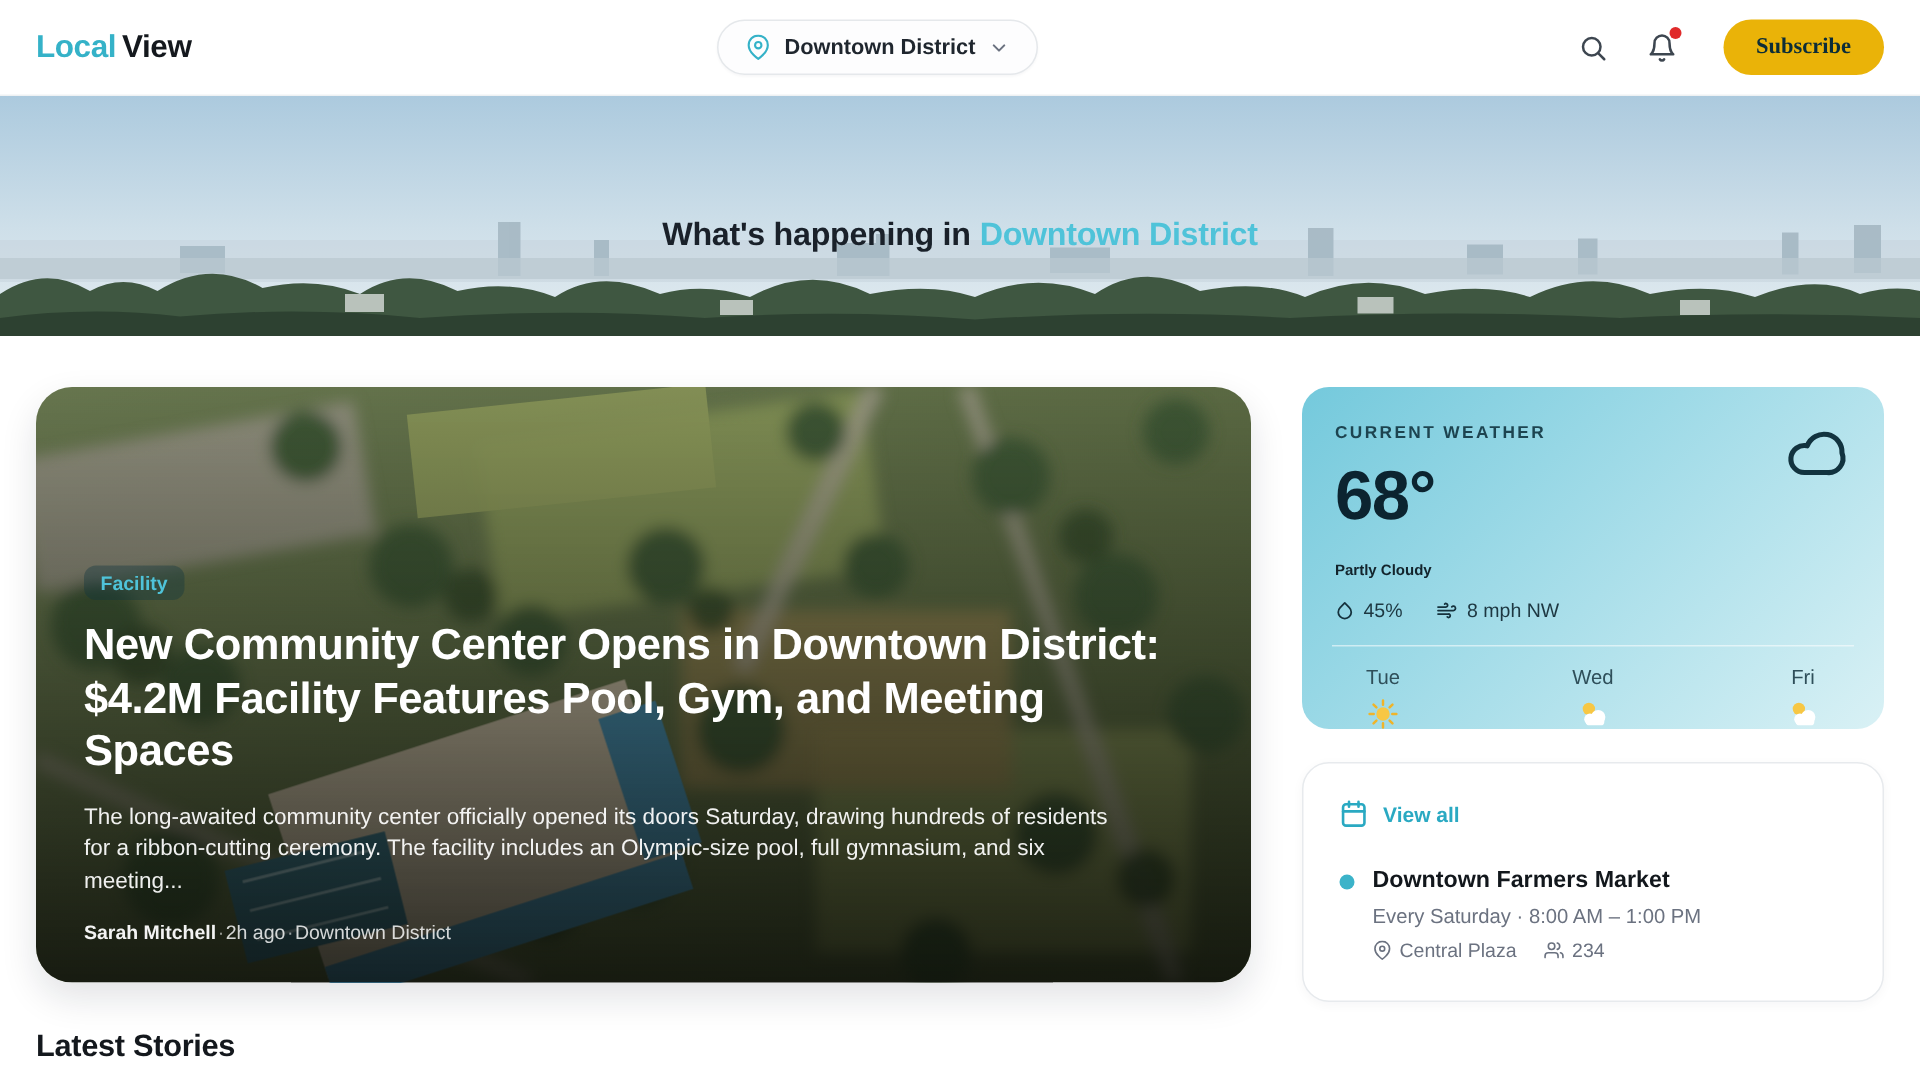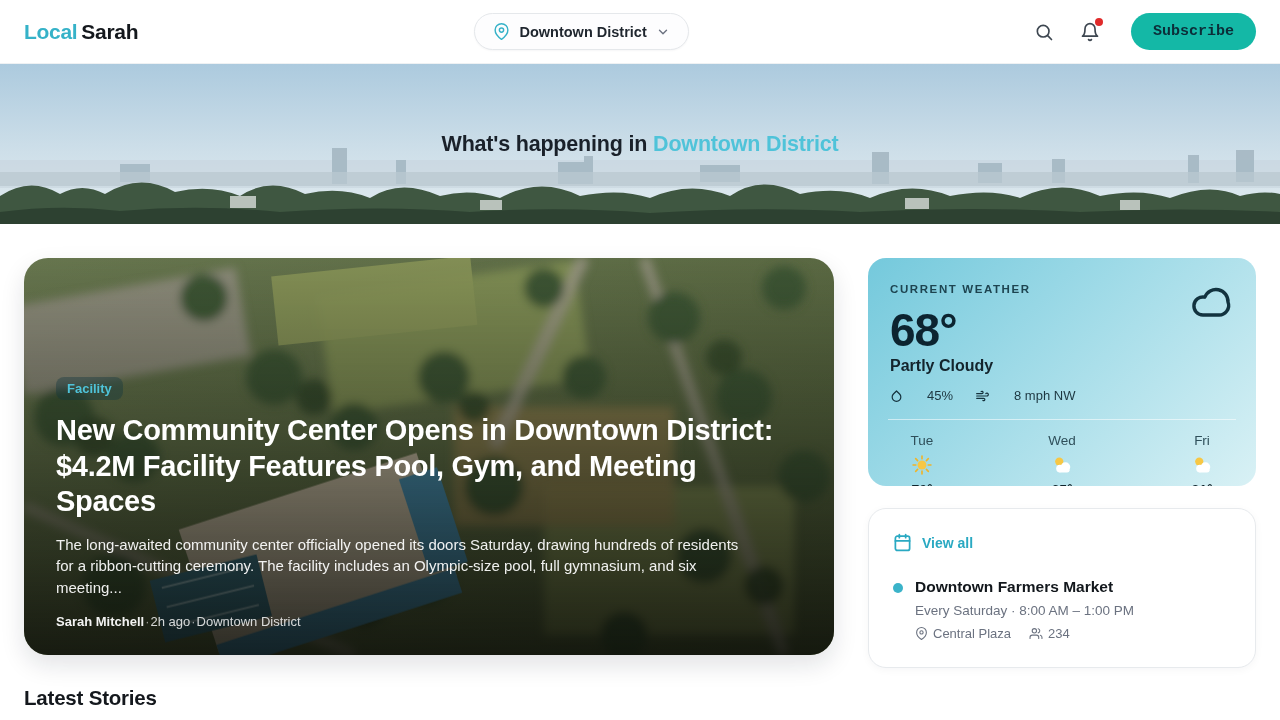--- a/index.html
+++ b/index.html
@@ -14,29 +14,29 @@
   .logo .rest { color:#14181d; margin-left:4px; }
   .header-spacer { flex:1; }
   .loc-pill { display:flex; align-items:center; gap:9px; border:1px solid #e5e8eb;
     background:#fdfdfe; border-radius:999px; padding:9px 18px; cursor:pointer;
     box-shadow:0 1px 2px rgba(16,24,40,0.04); }
   .loc-pill .label { font-size:14.5px; font-weight:600; color:#1f262e; }
   .icon-btn { width:38px; height:38px; display:flex; align-items:center; justify-content:center;
     cursor:pointer; border-radius:50%; position:relative; }
   .bell-dot { position:absolute; top:5px; right:6px; width:8px; height:8px;
     background:#e02a2a; border-radius:50%; }
-  .subscribe-btn { background:#14b8a6; color:#0c2d38; border:none; font-family:Liberation Mono, monospace;
+  .subscribe-btn { background:#eab308; color:#0c2d38; border:none; font-family:Liberation Serif, serif;
     font-size:15px; font-weight:700; padding:0 22px; height:37px; border-radius:999px;
     cursor:pointer; margin-left:14px; }
   .header-icons { display:flex; align-items:center; gap:8px; }
 
   
   .hero { position:relative; height:160px; overflow:hidden; }
   .hero svg.bg { position:absolute; inset:0; width:100%; height:100%; }
-  .hero-title { position:absolute; left:0; right:0; top:68px; text-align:center;
+  .hero-title { position:absolute; left:0; right:0; top:80px; text-align:center;
     font-size:21.5px; font-weight:800; letter-spacing:-0.2px; color:#1a212a; }
   .hero-title .hl { color:#4fc3d9; margin-left:6px; }
 
   
   .main { display:grid; grid-template-columns:810px 388px; column-gap:34px;
     padding:34px 24px 0; align-items:start; }
 
   
   .feat-card { position:relative; height:397px; border-radius:24px; overflow:hidden;
     cursor:pointer; box-shadow:0 10px 24px rgba(16,24,40,0.12); }
@@ -58,24 +58,24 @@
   .latest-heading { font-size:20.5px; font-weight:800; letter-spacing:-0.2px;
     color:#14181d; margin:31px 0 0 0; }
 
   
   .weather-card { position:relative; height:228px; border-radius:18px; overflow:hidden;
     background:linear-gradient(135deg,#74c9dc 0%, #9edae7 42%, #d9f1f5 100%);
     padding:25px 22px 0; }
   .w-label { font-size:11.5px; font-weight:700; letter-spacing:1.6px; color:#1d4450; }
   .w-temp { font-size:46px; font-weight:800; color:#0c2430; letter-spacing:-1px; margin-top:8px; }
   .w-feels { font-size:15px; color:#2c4a55; margin-top:9px; }
-  .w-cond { font-size:16px; font-weight:700; color:#13242c; }
+  .w-cond { font-size:10px; font-weight:700; color:#13242c; margin-top:18px; }
   .w-stats { display:flex; align-items:center; gap:22px; margin-top:13px;
     font-size:13px; color:#1d3741; }
-  .w-stat { display:flex; align-items:center; gap:24px; }
+  .w-stat { display:flex; align-items:center; gap:6px; }
   .w-cloud { position:absolute; top:25px; right:24px; }
   .w-divider { border-top:1px solid rgba(255,255,255,0.55); margin:16px -2px 0; }
   .forecast { display:flex; justify-content:space-between; padding:13px 6px 0; }
   .fc-cell { display:flex; flex-direction:column; align-items:center; gap:5px; width:52px; }
   .fc-day { font-size:13.5px; color:#2f4f5a; }
   .fc-icon { height:24px; display:flex; align-items:center; justify-content:center; }
   .fc-icon svg { display:none; }
   .fc-icon[data-icon="sunny"] .i-sun { display:block; }
   .fc-icon[data-icon="partly-cloudy"] .i-partly { display:block; }
   .fc-icon[data-icon="rainy"] .i-rain { display:block; }
@@ -96,21 +96,21 @@
   .ev-sched { font-size:13.5px; color:#6b7280; margin-top:7px; }
   .ev-meta { display:flex; align-items:center; gap:18px; font-size:13px;
     color:#6b7280; margin-top:8px; }
   .ev-meta .m { display:flex; align-items:center; gap:5px; }
 </style>
 </head>
 <body>
 
 <header class="header">
   <div class="logo">
-    <span class="accent">Local</span><span class="rest">Sarah</span>
+    <span class="accent">Local</span><span class="rest">View</span>
   </div>
   <div class="header-spacer"></div>
   <div class="loc-pill">
     <span style="display:flex">
       <svg width="17" height="17" viewBox="0 0 24 24" fill="none" stroke="#35b2c8" stroke-width="2" stroke-linecap="round" stroke-linejoin="round">
           <path d="M21 10c0 7-9 13-9 13s-9-6-9-13a9 9 0 0 1 18 0z"></path>
           <circle cx="12" cy="10" r="3"></circle>
         </svg>
     </span>
     <span class="label">Downtown District</span>

